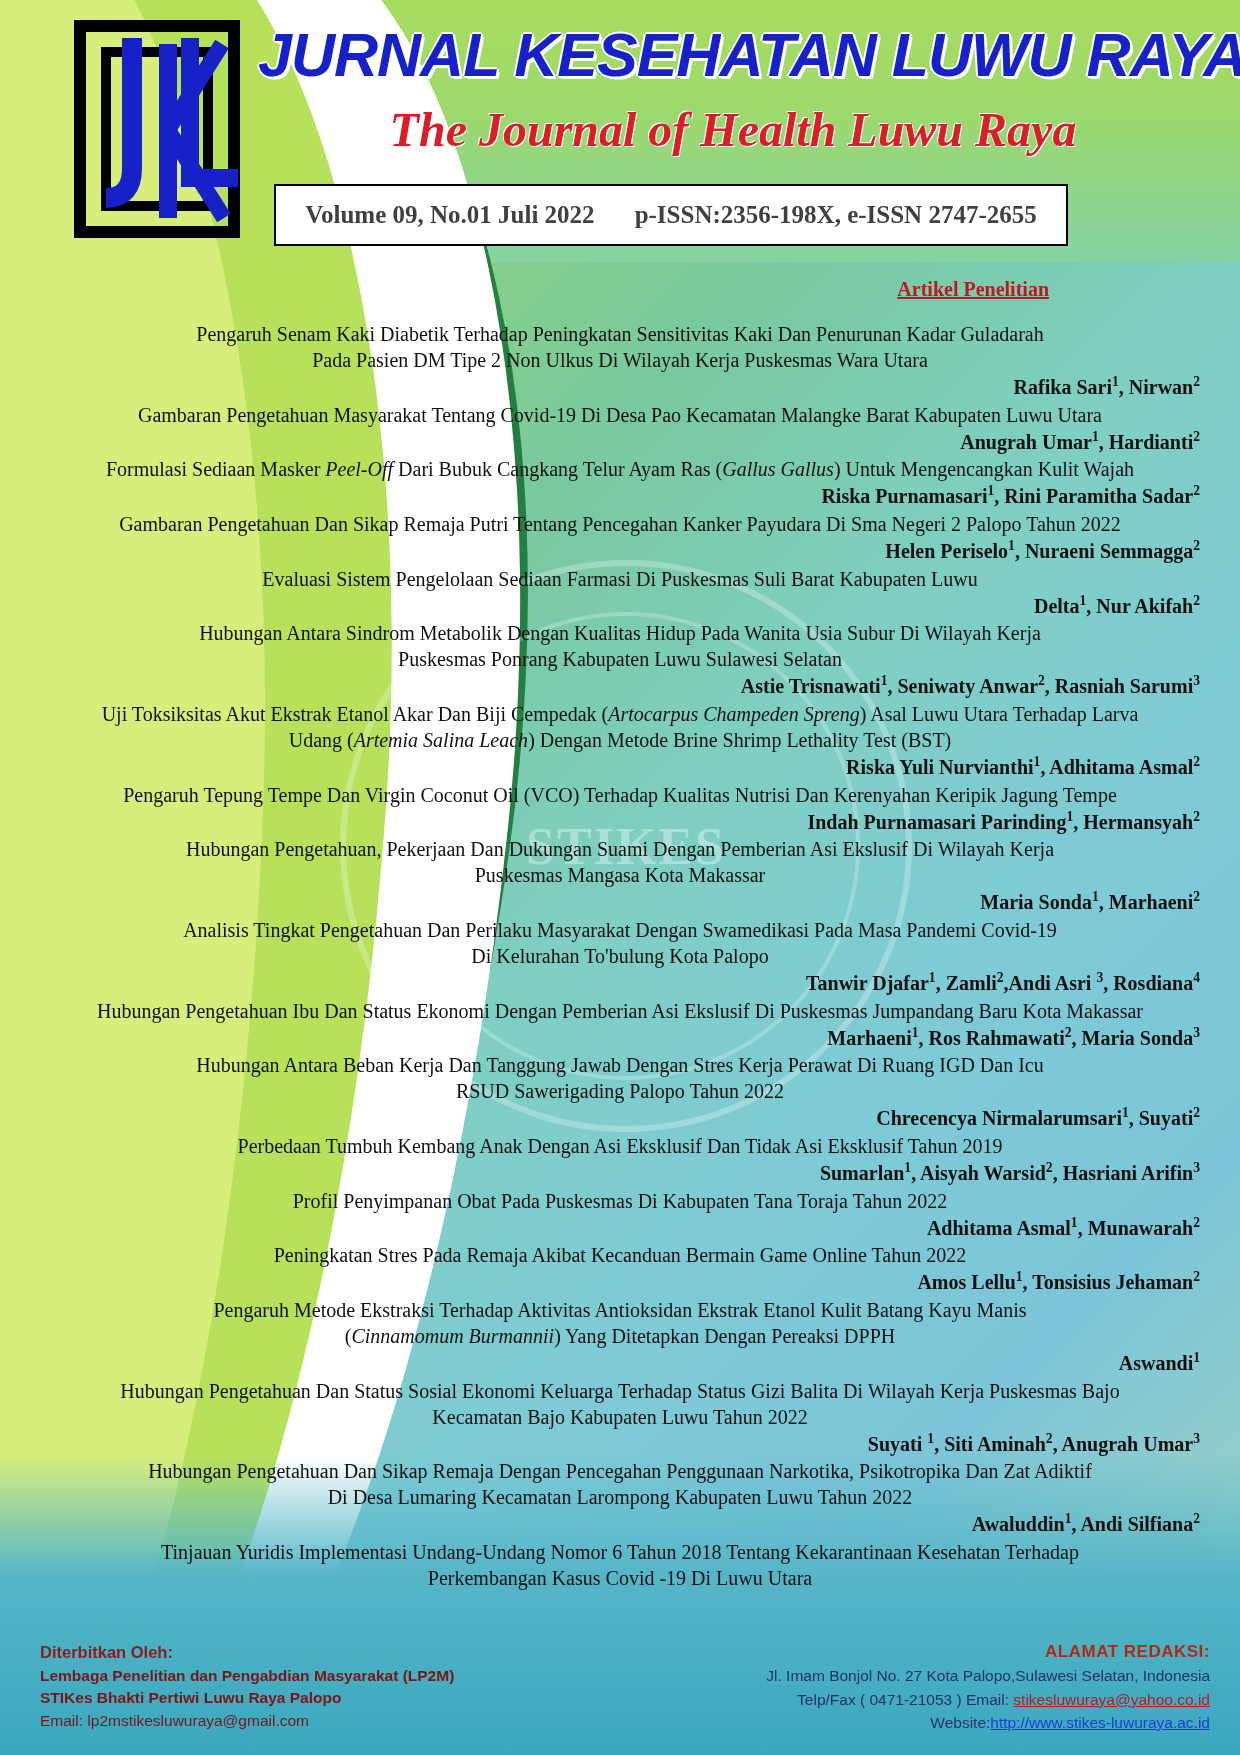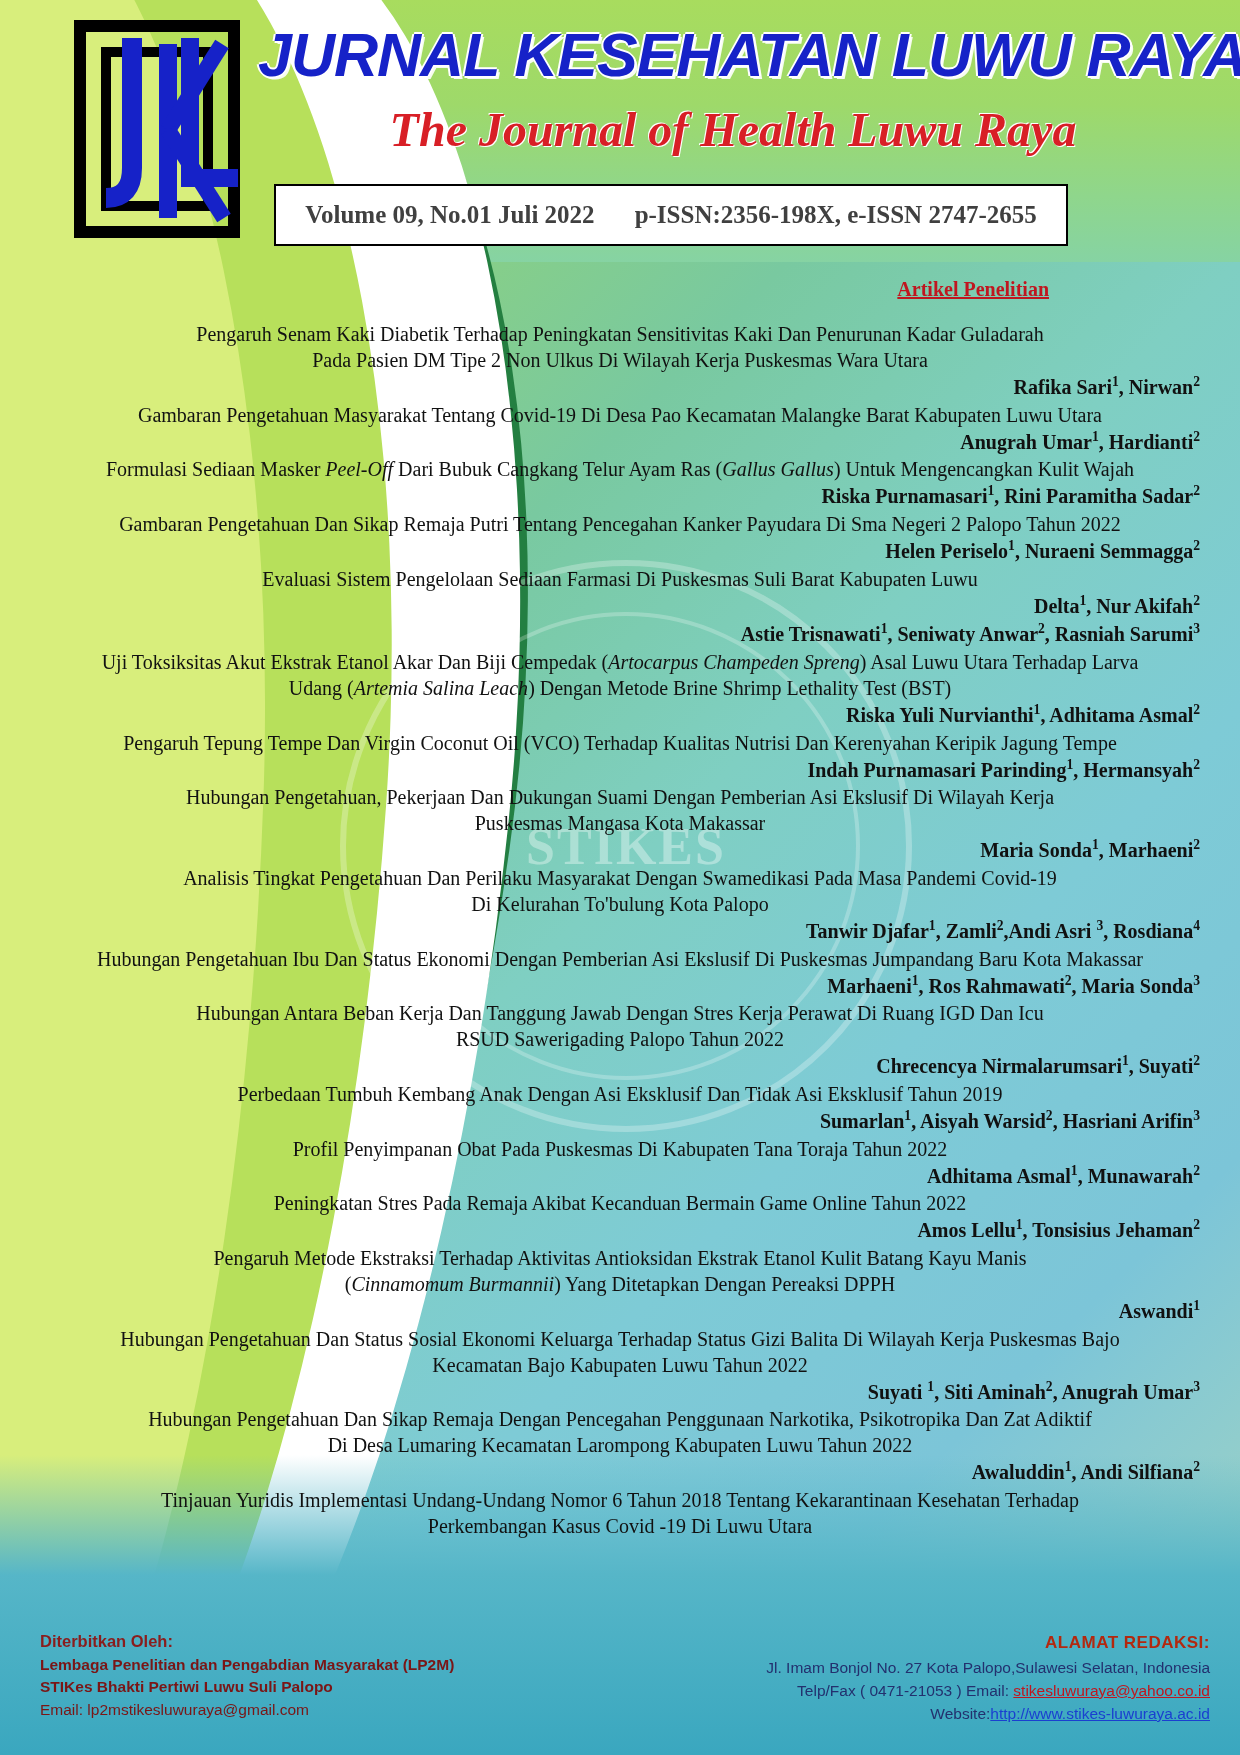--- a/index.html
+++ b/index.html
@@ -180,20 +180,21 @@
   
   .footer {
     position: absolute;
     left: 0; right: 0; bottom: 0;
     height: 135px;
     display: flex;
     justify-content: space-between;
     padding: 10px 30px 12px 40px;
     box-sizing: border-box;
     font-family: "Liberation Sans", sans-serif;
+    align-items: center;
   }
   .pub {
     color: #8a1d1d;
     font-size: 15.5px;
     line-height: 1.45;
   }
   .pub .pub-head { font-weight: bold; font-size: 16.5px; color: #8a1d1d; }
   .pub .pub-line { font-weight: bold; color: #7a1616; }
   .pub .pub-email { font-weight: normal; color: #7a1616; }
   .redaksi {
@@ -269,20 +270,21 @@
         </div>
         <div class="toc-entry">
           <div class="toc-title">Gambaran Pengetahuan Dan Sikap Remaja Putri Tentang Pencegahan Kanker Payudara Di Sma Negeri 2 Palopo Tahun 2022</div>
           <div class="toc-authors">Helen Periselo<sup>1</sup>, Nuraeni Semmagga<sup>2</sup></div>
         </div>
         <div class="toc-entry">
           <div class="toc-title">Evaluasi Sistem Pengelolaan Sediaan Farmasi Di Puskesmas Suli Barat Kabupaten Luwu</div>
           <div class="toc-authors">Delta<sup>1</sup>, Nur Akifah<sup>2</sup></div>
         </div>
         <div class="toc-entry">
+          <div class="toc-title">Hubungan Antara Sindrom Metabolik Dengan Kualitas Hidup Pada Wanita Usia Subur Di Wilayah Kerja<br>Puskesmas Ponrang Kabupaten Luwu Sulawesi Selatan</div>
           <div class="toc-authors">Astie Trisnawati<sup>1</sup>, Seniwaty Anwar<sup>2</sup>, Rasniah Sarumi<sup>3</sup></div>
         </div>
         <div class="toc-entry">
           <div class="toc-title">Uji Toksiksitas Akut Ekstrak Etanol Akar Dan Biji Cempedak (<em>Artocarpus Champeden Spreng</em>) Asal Luwu Utara Terhadap Larva<br>Udang (<em>Artemia Salina Leach</em>) Dengan Metode Brine Shrimp Lethality Test (BST)</div>
           <div class="toc-authors">Riska Yuli Nurvianthi<sup>1</sup>, Adhitama Asmal<sup>2</sup></div>
         </div>
         <div class="toc-entry">
           <div class="toc-title">Pengaruh Tepung Tempe Dan Virgin Coconut Oil (VCO) Terhadap Kualitas Nutrisi Dan Kerenyahan Keripik Jagung Tempe</div>
           <div class="toc-authors">Indah Purnamasari Parinding<sup>1</sup>, Hermansyah<sup>2</sup></div>
         </div>
@@ -329,21 +331,21 @@
         <div class="toc-entry">
           <div class="toc-title">Tinjauan Yuridis Implementasi Undang-Undang Nomor 6 Tahun 2018 Tentang Kekarantinaan Kesehatan Terhadap<br>Perkembangan Kasus Covid -19 Di Luwu Utara</div>
         </div>
       </div>
   </div>
 
   <div class="footer">
     <div class="pub">
       <div class="pub-head">Diterbitkan Oleh:</div>
       <div class="pub-line">Lembaga Penelitian dan Pengabdian Masyarakat (LP2M)</div>
-      <div class="pub-line">STIKes Bhakti Pertiwi Luwu Suli Palopo</div>
+      <div class="pub-line">STIKes Bhakti Pertiwi Luwu Raya Palopo</div>
       <div class="pub-email">Email: lp2mstikesluwuraya@gmail.com</div>
     </div>
     <div class="redaksi">
       <div class="red-head">ALAMAT REDAKSI:</div>
       <div>Jl. Imam Bonjol No. 27 Kota Palopo,Sulawesi Selatan, Indonesia</div>
       <div>
         <span>Telp/Fax ( 0471-21053 ) Email:</span>
         <span class="link">stikesluwuraya@yahoo.co.id</span>
       </div>
       <div>

